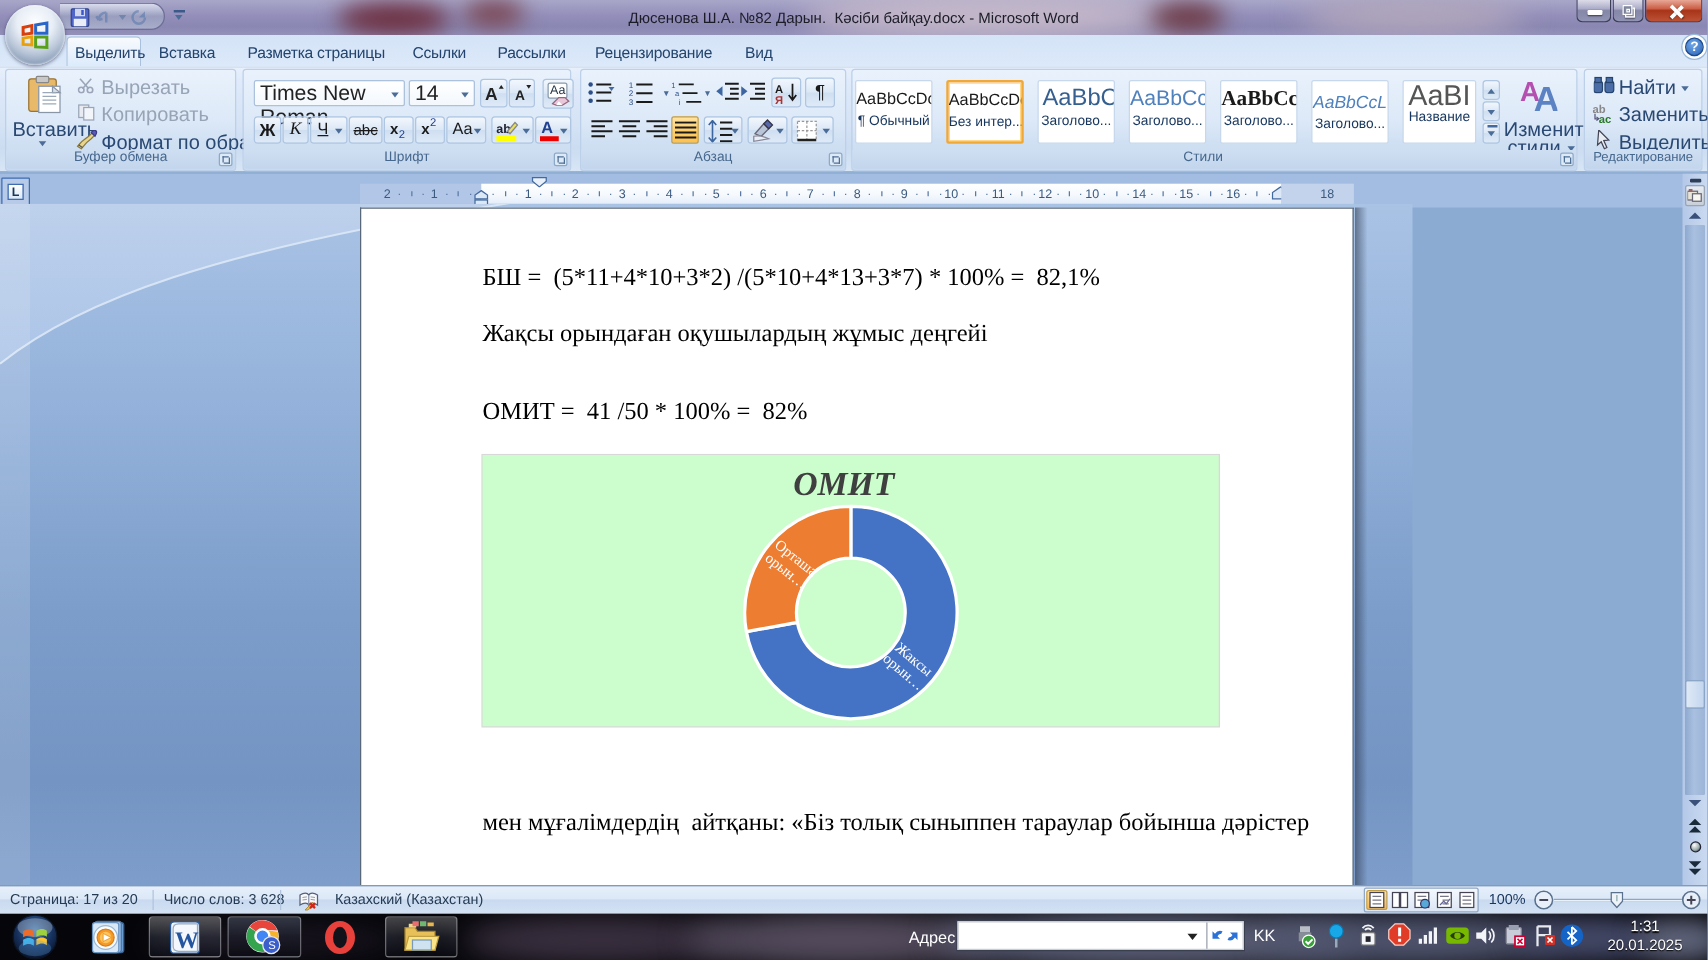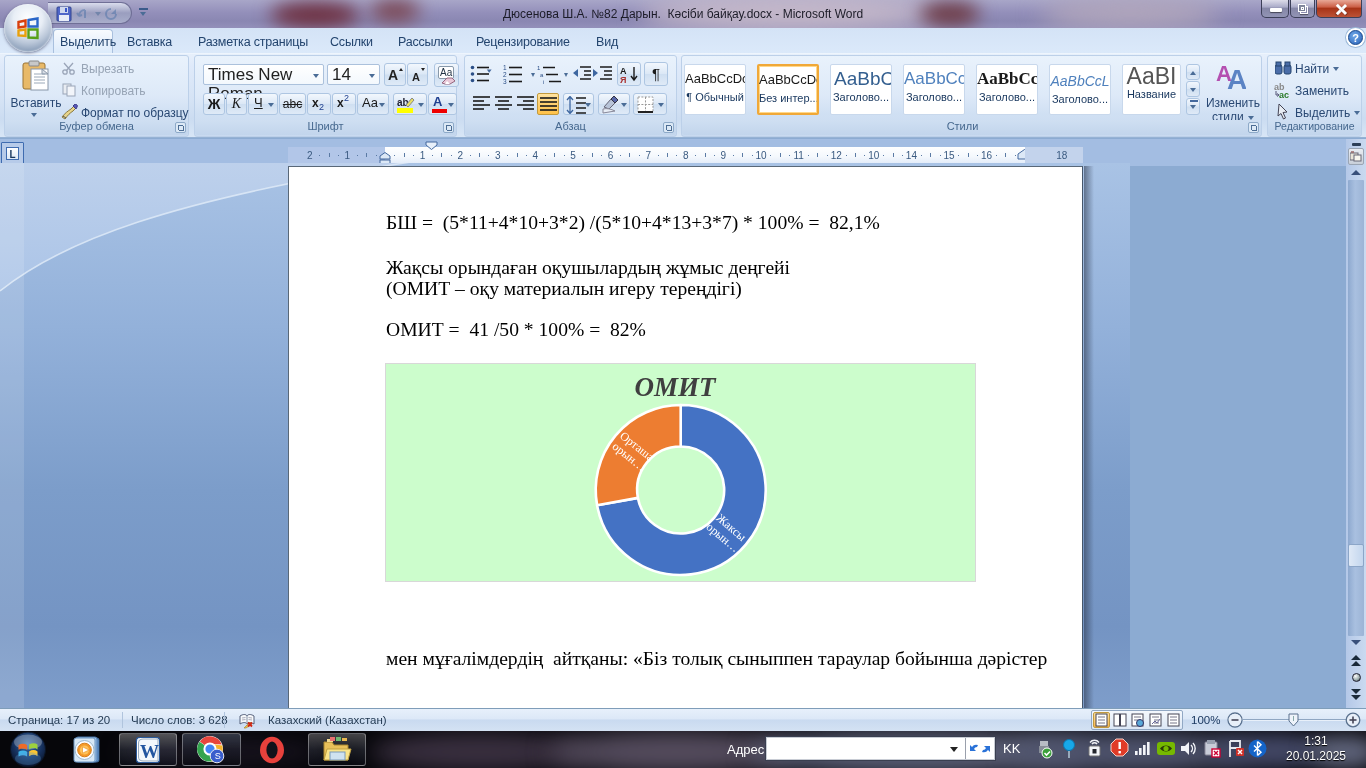--- a/index.html
+++ b/index.html
@@ -21,21 +21,21 @@
 .tab{position:absolute;top:3px;height:22px;line-height:22px;font-size:12.5px;color:#23446e;padding:0 12px;letter-spacing:-.2px}
 #tabact{position:absolute;top:1px;height:24px;border:1px solid #a9c0de;border-bottom:none;border-radius:4px 4px 0 0;background:linear-gradient(180deg,#f8fbfe 0%,#eaf2fc 50%,#dcebfb 100%)}
 
 #ribbon{left:0;top:53px;width:1366px;height:85px;background:linear-gradient(180deg,#e7f0fb 0%,#dfeafa 14%,#d5e3f5 55%,#cbdcf1 78%,#d8e6f6 100%);border-top:1px solid #eef5fd;border-bottom:1px solid #96b2d4}
 .grp{position:absolute;top:1px;height:82px;border:1px solid #bcd0e9;border-radius:3px;background:linear-gradient(180deg,#e9f2fc 0%,#dde9f8 50%,#d0e0f3 72%,#c9daf0 100%)}
 .glabel{position:absolute;left:0;right:0;bottom:1px;height:15px;text-align:center;font-size:11px;color:#46688e;background:linear-gradient(180deg,#cfdff2,#c2d5ec);border-radius:0 0 3px 3px}
 .dlaunch{position:absolute;right:2px;bottom:3px;width:11px;height:11px;border:1px solid #8da9c8;border-radius:2px;background:#dce9f6}
 .dlaunch:before{content:"";position:absolute;left:2px;top:2px;width:4px;height:4px;border-left:1px solid #4d6d94;border-top:1px solid #4d6d94}
 .dlaunch:after{content:"";position:absolute;right:1px;bottom:1px;width:4px;height:4px;border-right:1px solid #4d6d94;border-bottom:1px solid #4d6d94;transform:rotate(0deg)}
 .rbtn{position:absolute;border:1px solid #aec6e2;border-radius:3px;background:linear-gradient(180deg,#f2f7fd,#dce8f6 48%,#cfdff1 52%,#dfeaf7)}
-.rtext{position:absolute;font-size:12px;color:#294873;white-space:nowrap}
+.rtext{position:absolute;font-size:16px;color:#294873;white-space:nowrap}
 .gray{color:#97a4b5}
 .combo{position:absolute;border:1px solid #abc1dc;background:linear-gradient(180deg,#fff,#f3f8fd);border-radius:2px;font-size:17px;color:#222;padding-left:4px}
 .darr{position:absolute;width:0;height:0;border-left:3px solid transparent;border-right:3px solid transparent;border-top:4px solid #4a6c96}
 
 .scard{position:absolute;top:8px;width:62px;height:51px;background:#fff;border:1px solid #c8d8ec;border-radius:2px;text-align:center;overflow:hidden}
 .scard .big{display:block;margin-top:5px;font-size:15px;line-height:18px;color:#1a1a1a;white-space:nowrap}
 .scard .nm{display:block;margin-top:3px;font-size:11px;color:#17365d;white-space:nowrap}
 
 #rulerrow{left:0;top:139px;width:1366px;height:27px;background:#a3bde2}
 #tabsel{left:1px;top:3px;width:23px;height:23px;border:1px solid #3f6cb0;background:#b7cbe9;border-radius:1px}
@@ -544,21 +544,20 @@
       </linearGradient>
     </defs>
     <rect width="1346" height="545" fill="url(#bgv)"></rect>
     <path d="M0,128 C60,80 165,36 430,-4 L0,-4 Z" fill="url(#bgl)"></path>
     <path d="M0,128 C60,80 165,36 430,-4" stroke="#dce8f6" stroke-width="1.6" fill="none" opacity=".9"></path>
     <rect width="24" height="545" fill="#ffffff" opacity=".13"></rect>
   </svg>
   <div id="page">
     <div class="dline" style="left:97px;top:45px">БШ =&nbsp; (5*11+4*10+3*2) /(5*10+4*13+3*7) * 100% =&nbsp; 82,1%</div>
     <div class="dline" style="left:97px;top:90px">Жақсы орындаған оқушылардың жұмыс деңгейі</div>
-    <div class="dline" style="left:97px;top:111px">(ОМИТ – оқу материалын игеру тереңдігі)</div>
     <div class="dline" style="left:97px;top:152px">ОМИТ =&nbsp; 41 /50 * 100% =&nbsp; 82%</div>
     <svg width="593" height="220" viewBox="0 0 593 220" style="position:absolute;left:96px;top:196px">
       <rect x="0.5" y="0.5" width="590" height="218" fill="#ccfdcc" stroke="#d8d8d8"></rect>
       <text x="290" y="33" text-anchor="middle" font-family="'Liberation Serif',serif" font-size="27" font-weight="bold" font-style="italic" fill="#3f3f3f">ОМИТ</text>
       <g stroke="#fff" stroke-width="2.6" stroke-linejoin="round">
         <path d="M295.7,42.0 A85.0,85.0 0 1 1 212.1,142.3 L252.9,134.9 A43.5,43.5 0 1 0 295.7,83.5 Z" fill="#4472c4"></path>
         <path d="M212.1,142.3 A85.0,85.0 0 0 1 295.7,42.0 L295.7,83.5 A43.5,43.5 0 0 0 252.9,134.9 Z" fill="#ed7d31"></path>
       </g>
       <g font-family="'Liberation Serif',serif" font-size="12" fill="#fff" text-anchor="middle">
         <g transform="translate(248.4,88) rotate(38)">

